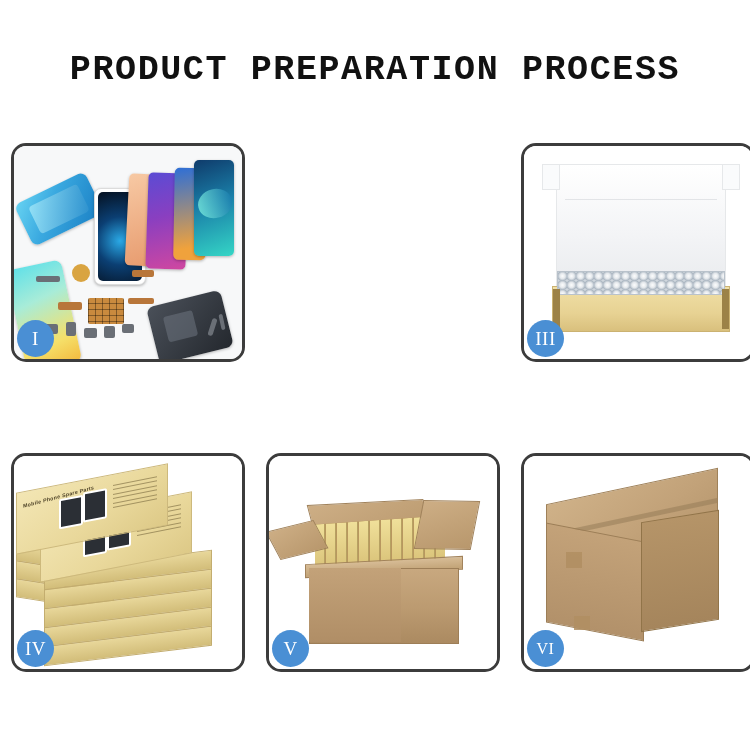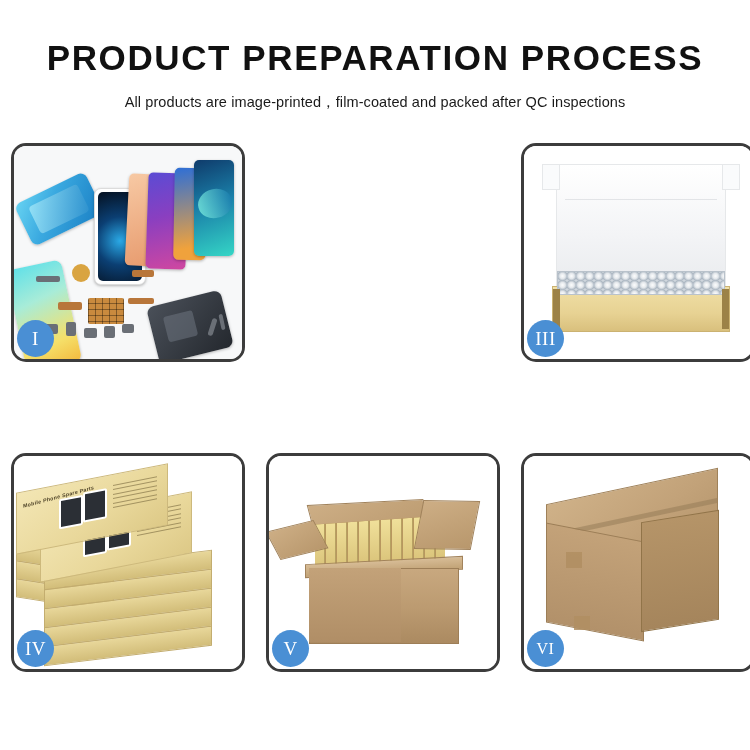--- a/index.html
+++ b/index.html
@@ -6,24 +6,24 @@
   body{
     width:750px;height:750px;background:#ffffff;overflow:hidden;
     font-family:"Liberation Sans","DejaVu Sans",sans-serif;
     -webkit-font-smoothing:antialiased;
   }
   .page{position:relative;width:750px;height:750px;}
 
   
   .header{position:absolute;left:0;top:0;width:750px;text-align:center;}
   .title{
-    margin:4px;padding-top:33px;
+    margin:16px;padding-top:33px;
     font-size:35px;line-height:42px;font-weight:700;color:#111111;
     letter-spacing:1.6px;white-space:nowrap;
-    font-family:Liberation Sans, sans-serif;
+    font-family:Liberation Mono, monospace;
   }
   .subtitle{
     margin:0;padding-top:9px;
     font-size:14.5px;line-height:20px;font-weight:400;color:#1a1a1a;
     letter-spacing:.1px;white-space:nowrap;
   }
 
   
   .grid{position:absolute;left:0;top:0;width:750px;height:750px;}
   .panel{
@@ -288,21 +288,20 @@
   }
   .tapebit{position:absolute;background:#b08e62;opacity:.85;}
 </style>
 </head>
 <body>
 
 <div class="page">
 
   <div class="header">
     <h1 class="title">PRODUCT PREPARATION PROCESS</h1>
-    <p class="subtitle">All products are image-printed，film-coated and packed after QC inspections</p>
   </div>
 
   <div class="grid">
 
     <div class="panel p1">
       <div class="photo scene1">
         <div class="ph b1"></div>
         <div class="ph b2"></div>
         <div class="ph b3"></div>
         <div class="ph b4"></div>

